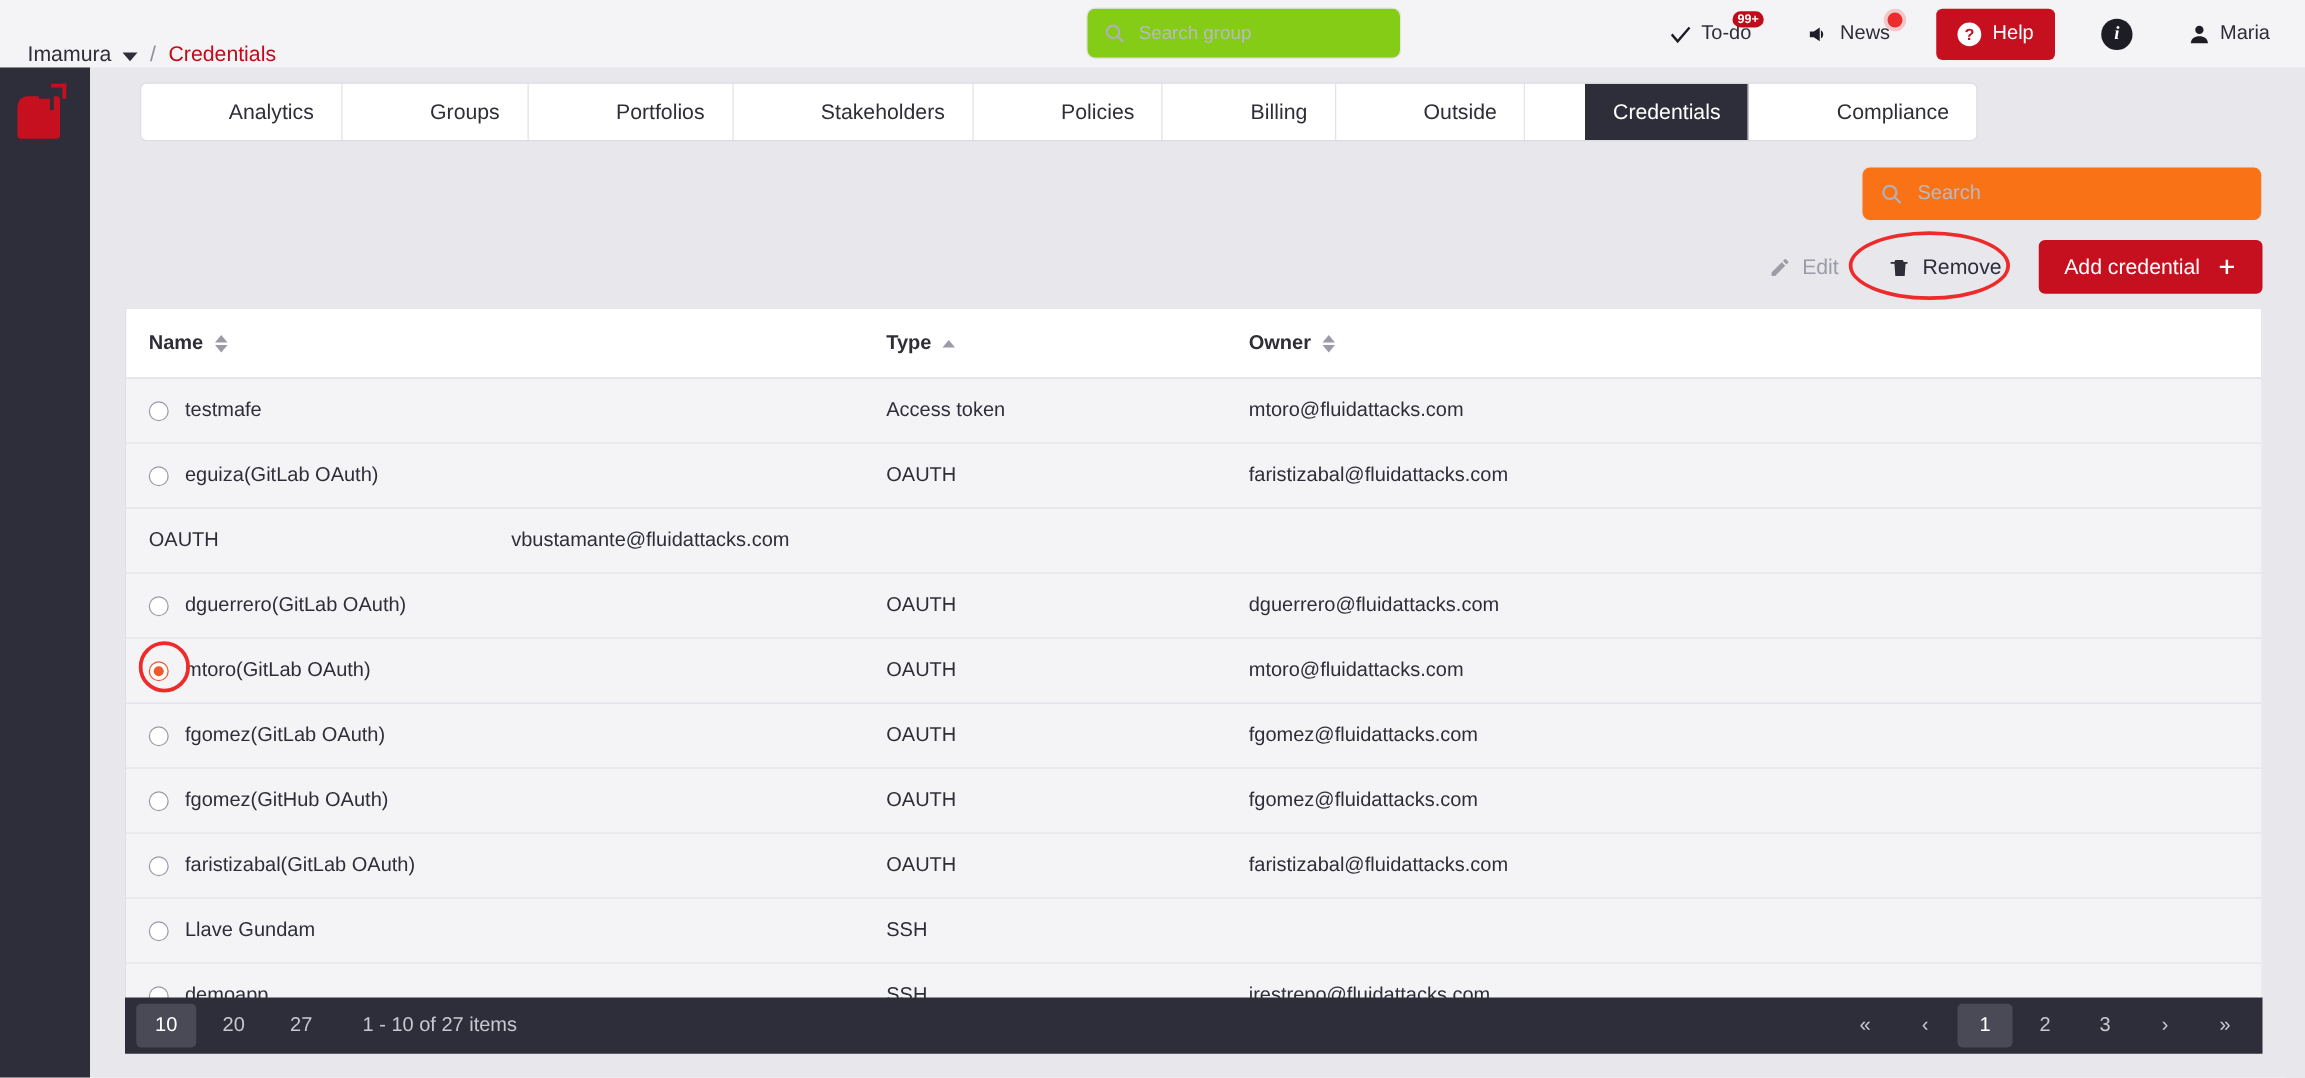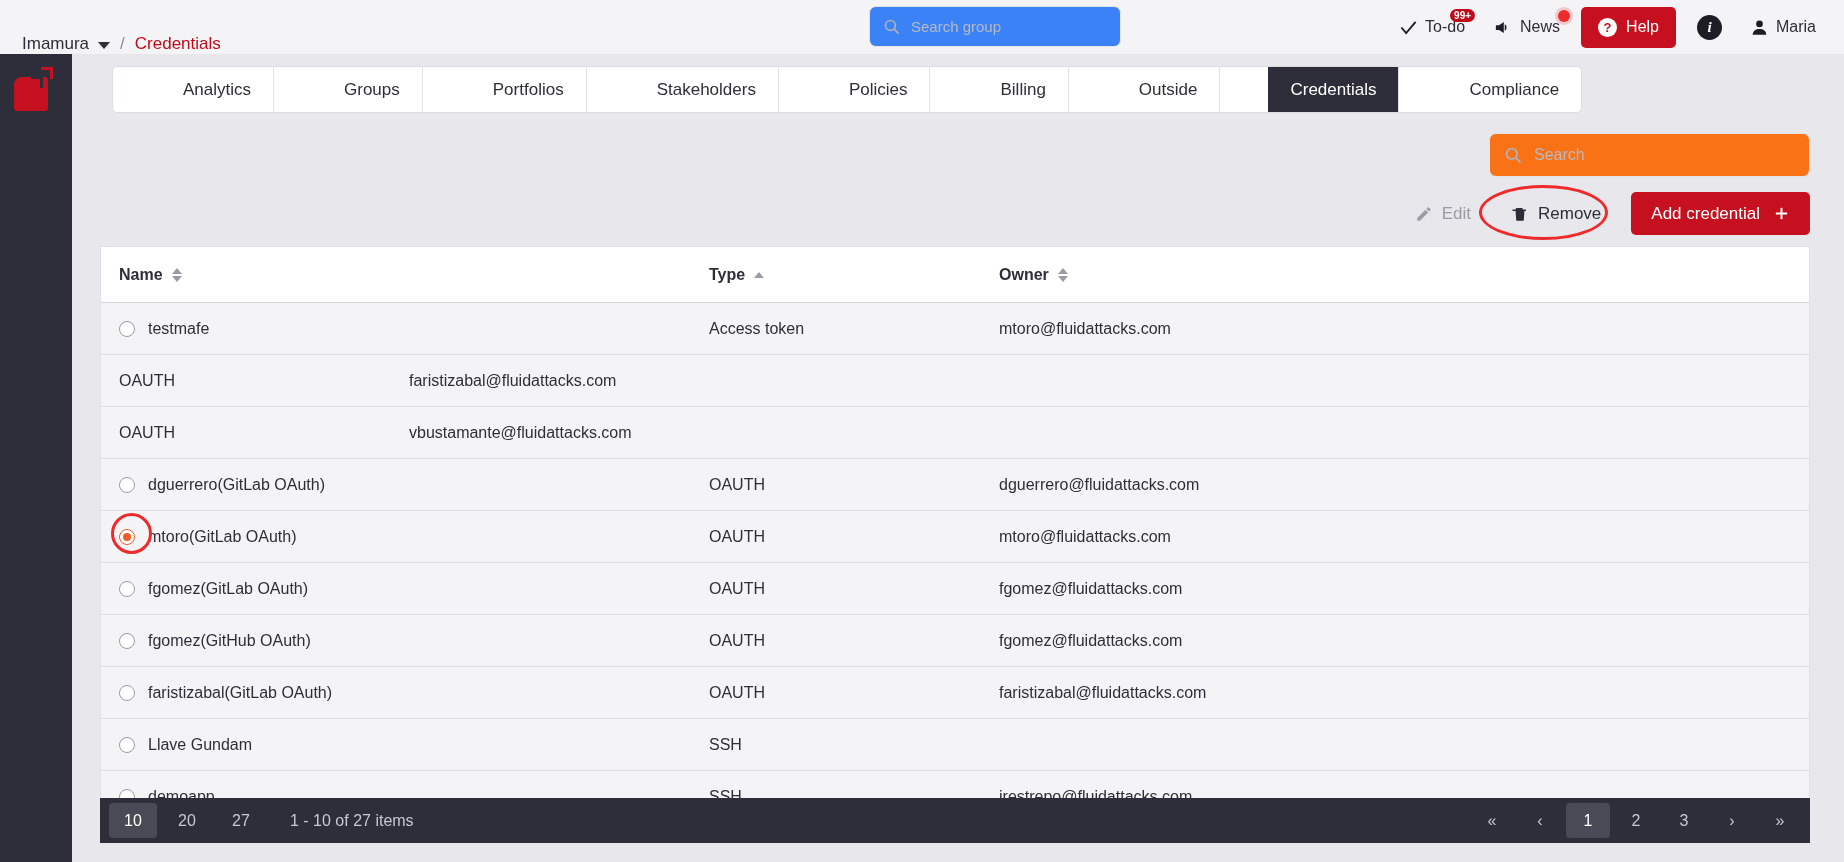--- a/index.html
+++ b/index.html
@@ -28,33 +28,33 @@
     border-right: 6px solid transparent;
     border-top: 7px solid #2e2e38;
     margin-left: 2px; margin-top: 2px;
   }
   .bc-sep { color: #8e8e9a; margin: 0 3px; }
   .bc-current { color: #bf0b1a; }
 
   .search-group {
     position: absolute; left: 869px; top: 6px;
     width: 252px; height: 41px;
-    background: #3b82f6; border: 1px solid #e3e3e8; border-radius: 7px;
+    background: #84cc16; border: 1px solid #e3e3e8; border-radius: 7px;
     display: flex; align-items: center; padding: 0 13px; gap: 11px;
   }
   .search-group input {
     border: 0; outline: 0; font-size: 15px;
     font-family: "Liberation Sans", sans-serif;
     color: #2e2e38; background: transparent; width: 100%;
   }
   .search-group input::placeholder { color: #b9b9c2; }
 
   .topnav {
     position: absolute; right: 10px; top: 0; height: 54px;
-    display: flex; align-items: center; gap: 0px;
+    display: flex; align-items: center; gap: 16px;
   }
   .tn-item {
     display: flex; align-items: center; gap: 7px;
     padding: 0 14px; height: 54px; font-size: 16px; color: #2e2e38;
     position: relative; cursor: pointer;
   }
   .badge99 {
     position: absolute; top: 9px; right: 4px;
     background: #bf0b1a; color: #fff; font-size: 10px; font-weight: bold;
     border-radius: 9px; padding: 1px 4px; line-height: 11px;
@@ -413,20 +413,24 @@
     <div class="trow">
       <div class="cell-name">
         <span class="radio"></span>
         <span>testmafe</span>
       </div>
       <div class="cell-type">Access token</div>
       <div class="cell-owner">mtoro@fluidattacks.com</div>
     </div>
 
     <div class="trow">
+      <div class="cell-name">
+        <span class="radio"></span>
+        <span>eguiza(GitLab OAuth)</span>
+      </div>
       <div class="cell-type">OAUTH</div>
       <div class="cell-owner">faristizabal@fluidattacks.com</div>
     </div>
 
     <div class="trow">
       <div class="cell-type">OAUTH</div>
       <div class="cell-owner">vbustamante@fluidattacks.com</div>
     </div>
 
     <div class="trow">

